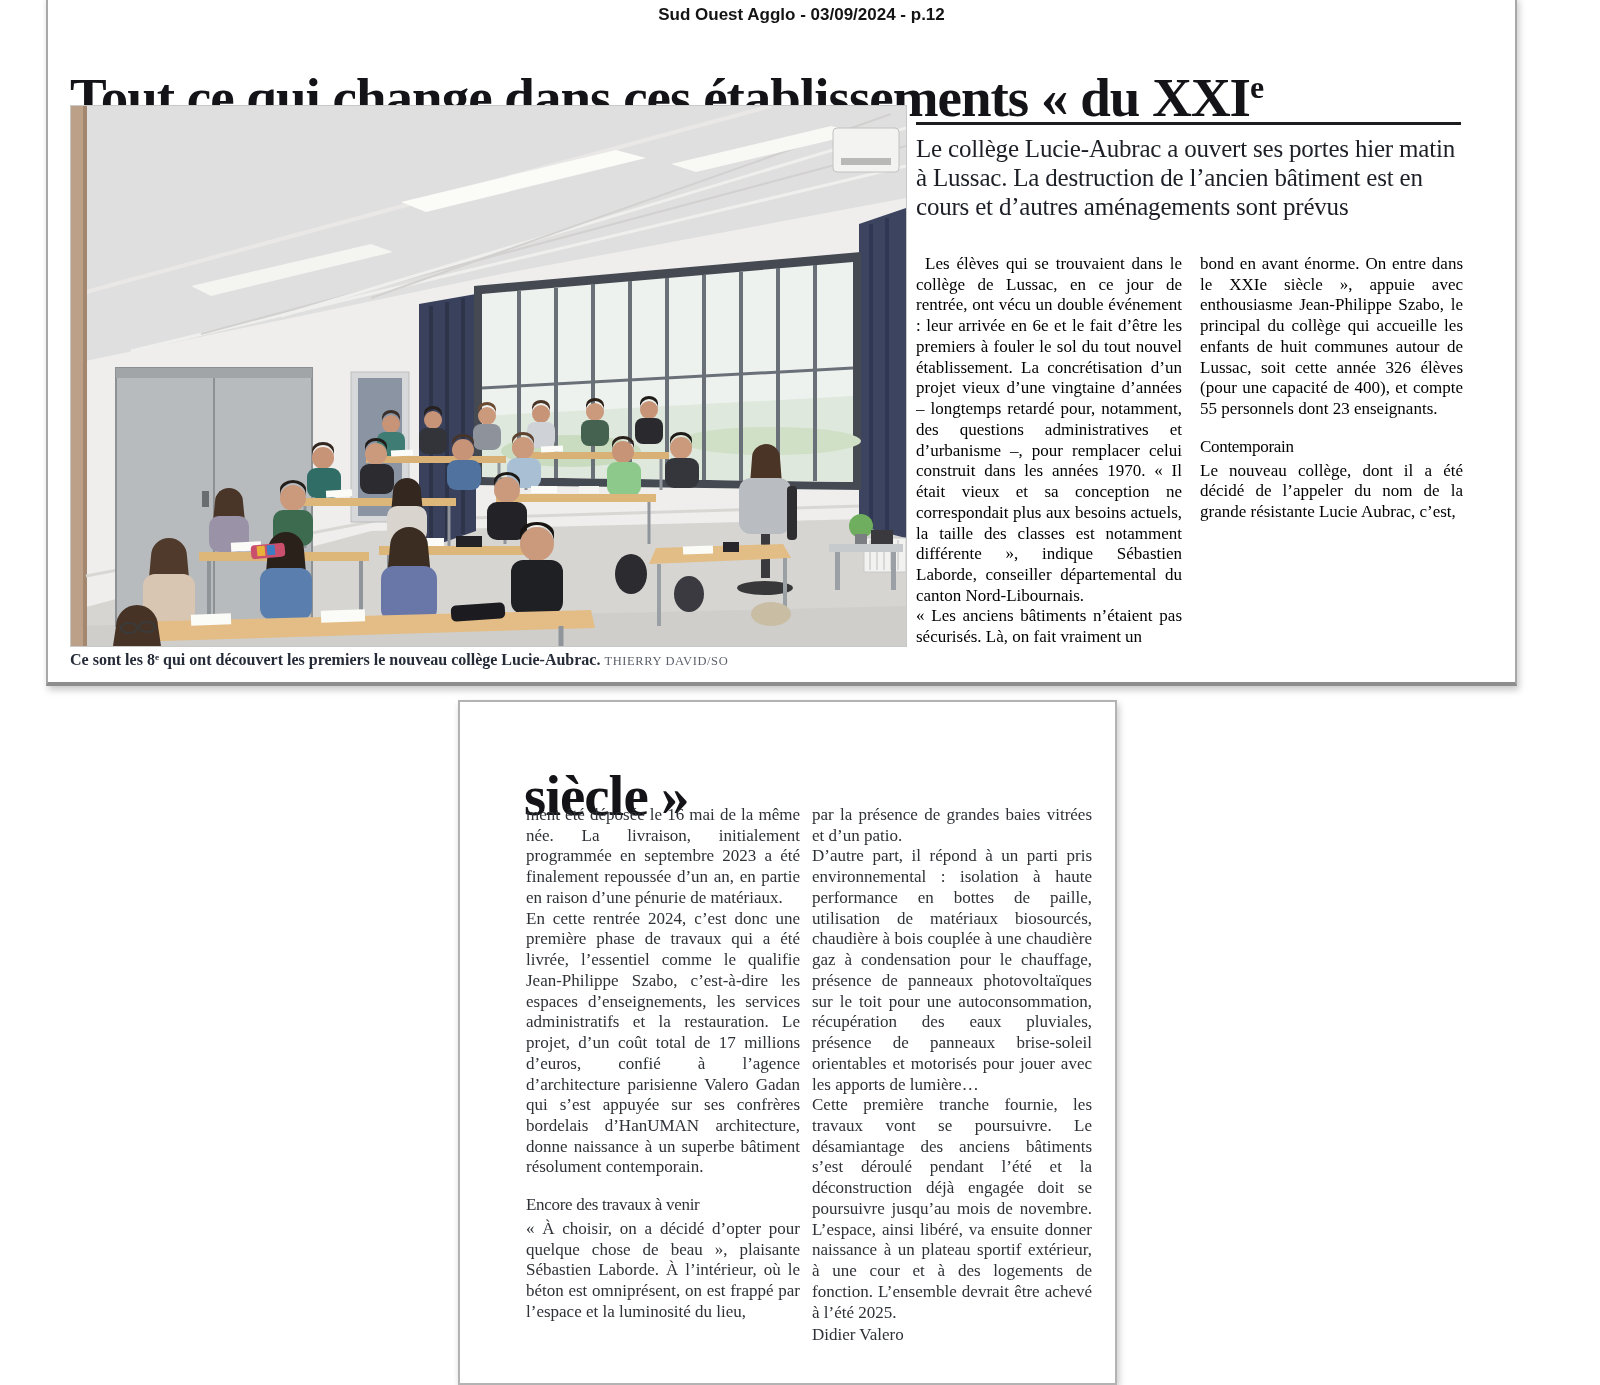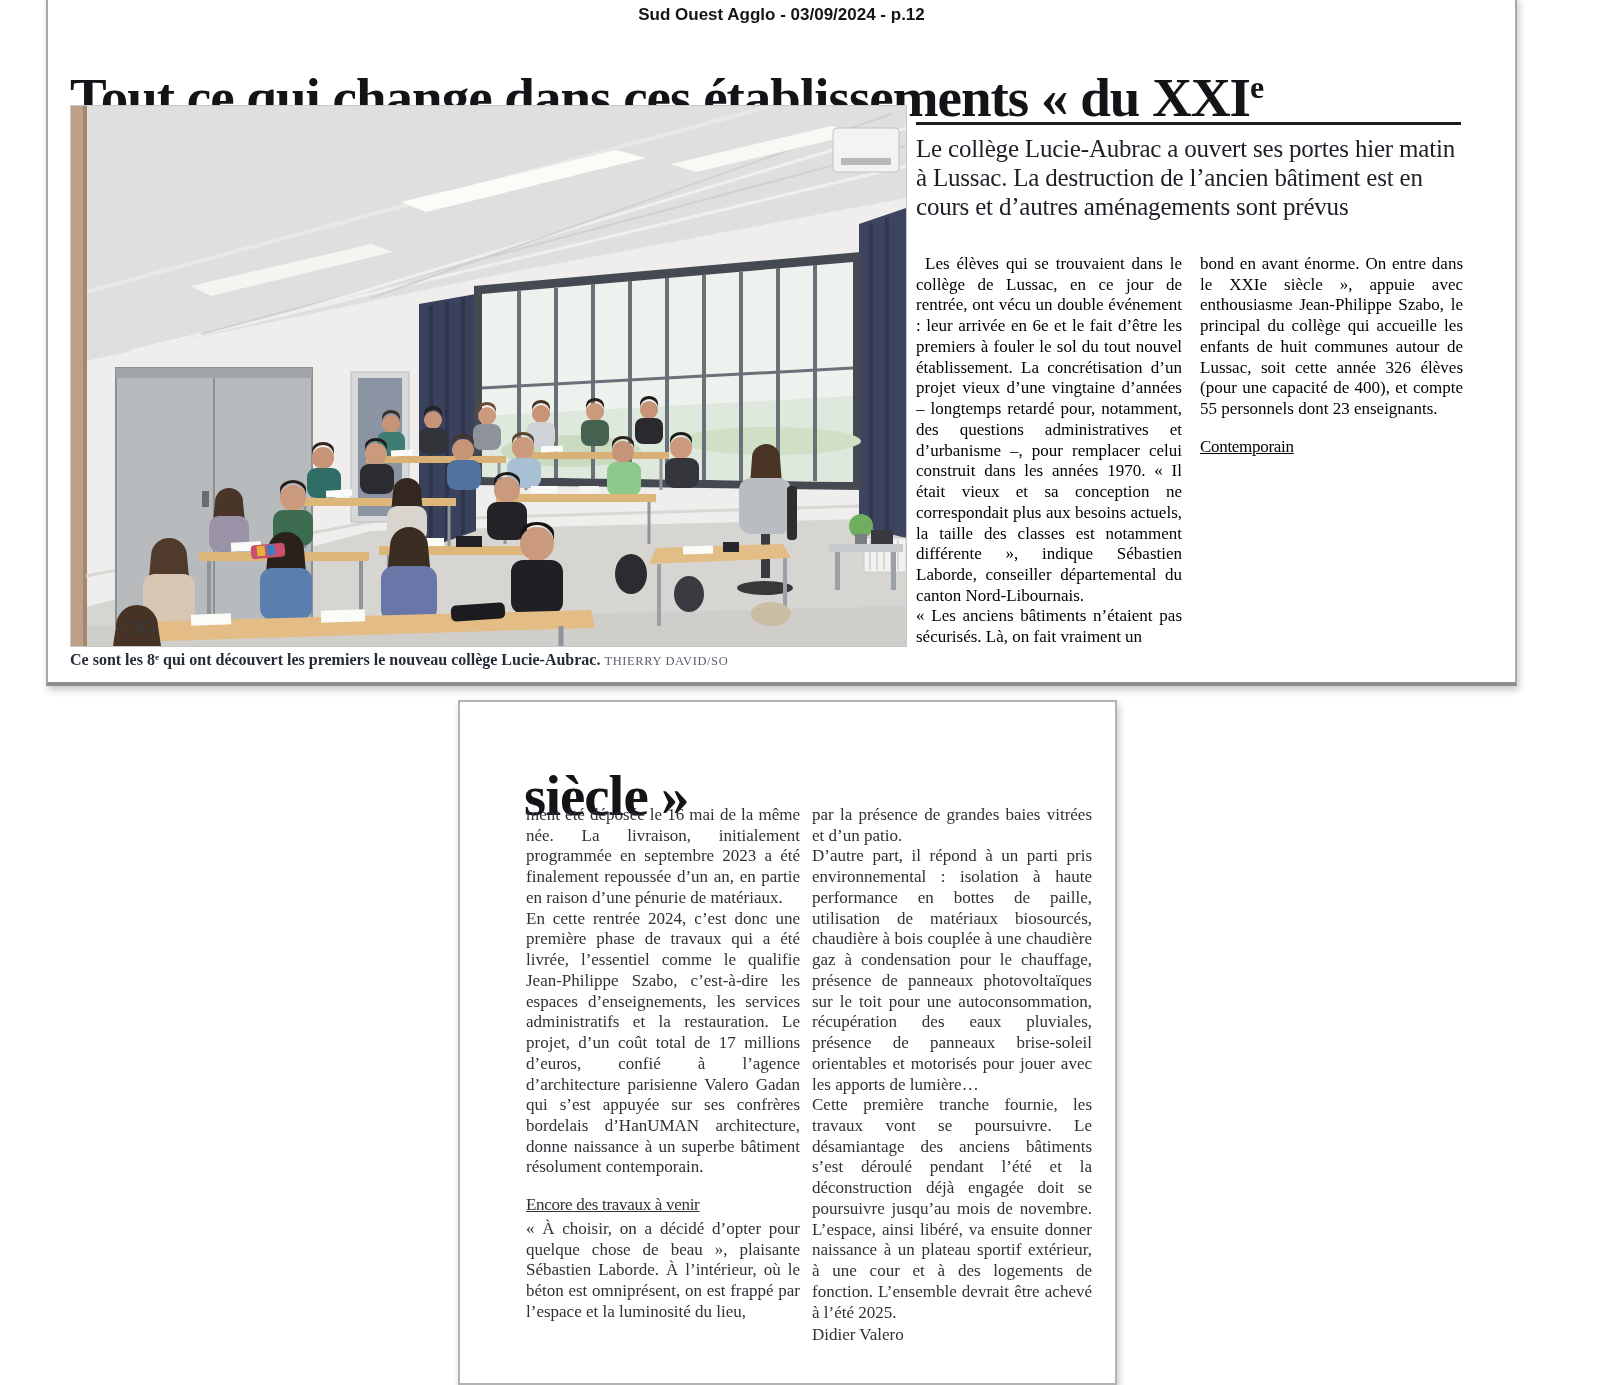--- a/index.html
+++ b/index.html
@@ -4,41 +4,41 @@
 <style>
   html,body{margin:0;padding:0;background:#ffffff;}
   #page{position:relative;width:1600px;height:1385px;background:#ffffff;overflow:hidden;
         font-family:"Liberation Serif",serif;}
   .clip{position:absolute;background:#ffffff;border:2px solid #a8a8a8;
         box-shadow:2px 4px 7px rgba(0,0,0,.22);}
   #top-clip{left:46px;top:-4px;width:1467px;height:684px;border-bottom:4px solid #8d8d8d;}
   #bottom-clip{left:458px;top:700px;width:655px;height:681px;border-color:#b3b3b3;}
 
   .masthead{position:absolute;left:0;top:8px;width:100%;text-align:center;
-            font:700 17px/1 "Liberation Sans",sans-serif;color:#141414;}
+            font:700 17px/1 "Liberation Sans",sans-serif;color:#141414;padding-left:20px;}
   .headline{position:absolute;left:22px;top:34px;width:1430px;white-space:nowrap;
             font:700 55px/1.05 "Liberation Serif",serif;letter-spacing:-1px;color:#131318;}
   .headline .sup, .cap .sup{font-size:58%;vertical-align:top;position:relative;top:2px;}
 
   .photo{position:absolute;left:22px;top:107px;width:835px;height:540px;
          border:1px solid #c8c8c8;background:#e9e8e6;}
   .cap{position:absolute;left:22px;top:652px;width:860px;
        font:700 16px/1.2 "Liberation Serif",serif;color:#262b38;}
   .credit{font:12.5px/1.2 "Liberation Serif",serif;font-weight:400;color:#5a5f6a;letter-spacing:.6px;}
 
   .rule{position:absolute;left:868px;top:124px;width:545px;height:3px;background:#1d1d1f;}
   .lead{position:absolute;left:868px;top:136px;width:548px;
         font:25px/1.16 "Liberation Serif",serif;color:#1c1f26;letter-spacing:-0.2px;}
 
   .col{position:absolute;top:256px;}
   .col p{margin:0;font:17px/1.22 "Liberation Serif",serif;text-align:justify;color:#000000;}
   #t-col1{left:868px;width:266px;}
   #t-col2{left:1152px;width:263px;}
   .subhead{font:700 17px/1.22 "Liberation Serif",serif;color:#1d1f24;
-           margin:17px 0 3px 0 !important;text-align:left;letter-spacing:-0.3px;text-decoration:underline;}
+           margin:17px 0 3px 0 !important;text-align:left;letter-spacing:-0.3px;}
   .indent{text-indent:9px;}
   .byline{font-weight:700;color:#1d1f24;text-align:left !important;margin-top:2px !important;}
 
   .headline2{position:absolute;left:64px;top:26px;
              font:700 57px/1.05 "Liberation Serif",serif;letter-spacing:-1px;color:#131318;}
   .bcol{position:absolute;top:103px;}
   .bcol p{margin:0;font:17px/1.22 "Liberation Serif",serif;text-align:justify;color:#2e3136;}
   #b-col1{left:66px;width:274px;}
   #b-col2{left:352px;width:280px;}
 </style>
@@ -284,20 +284,21 @@
     <div class="lead">Le collège Lucie-Aubrac a ouvert ses portes hier matin à Lussac. La destruction de l’ancien bâtiment est en cours et d’autres aménagements sont prévus</div>
 
     <div id="t-col1" class="col">
       <p class="indent">Les élèves qui se trouvaient dans le collège de Lussac, en ce jour de rentrée, ont vécu un double événement : leur arrivée en 6e et le fait d’être les premiers à fouler le sol du tout nouvel établissement. La concrétisation d’un projet vieux d’une vingtaine d’années – longtemps retardé pour, notamment, des questions administratives et d’urbanisme –, pour remplacer celui construit dans les années 1970. « Il était vieux et sa conception ne correspondait plus aux besoins actuels, la taille des classes est notamment différente », indique Sébastien Laborde, conseiller départemental du canton Nord-Libournais.</p>
       <p>« Les anciens bâtiments n’étaient pas sécurisés. Là, on fait vraiment un</p>
     </div>
 
     <div id="t-col2" class="col">
       <p>bond en avant énorme. On entre dans le XXIe siècle », appuie avec enthousiasme Jean-Philippe Szabo, le principal du collège qui accueille les enfants de huit communes autour de Lussac, soit cette année 326 élèves (pour une capacité de 400), et compte 55 personnels dont 23 enseignants.</p>
       <p class="subhead">Contemporain</p>
+      <p>Le nouveau collège, dont il a été décidé de l’appeler du nom de la grande résistante Lucie Aubrac, c’est,</p>
     </div>
   </div>
 
   <div id="bottom-clip" class="clip">
 
     <h1 class="headline2">siècle »</h1>
 
     <div id="b-col1" class="bcol">
       <p>ment été déposée le 16 mai de la même née. La livraison, initialement programmée en septembre 2023 a été finalement repoussée d’un an, en partie en raison d’une pénurie de matériaux.</p>
       <p>En cette rentrée 2024, c’est donc une première phase de travaux qui a été livrée, l’essentiel comme le qualifie Jean-Philippe Szabo, c’est-à-dire les espaces d’enseignements, les services administratifs et la restauration. Le projet, d’un coût total de 17 millions d’euros, confié à l’agence d’architecture parisienne Valero Gadan qui s’est appuyée sur ses confrères bordelais d’HanUMAN architecture, donne naissance à un superbe bâtiment résolument contemporain.</p>

